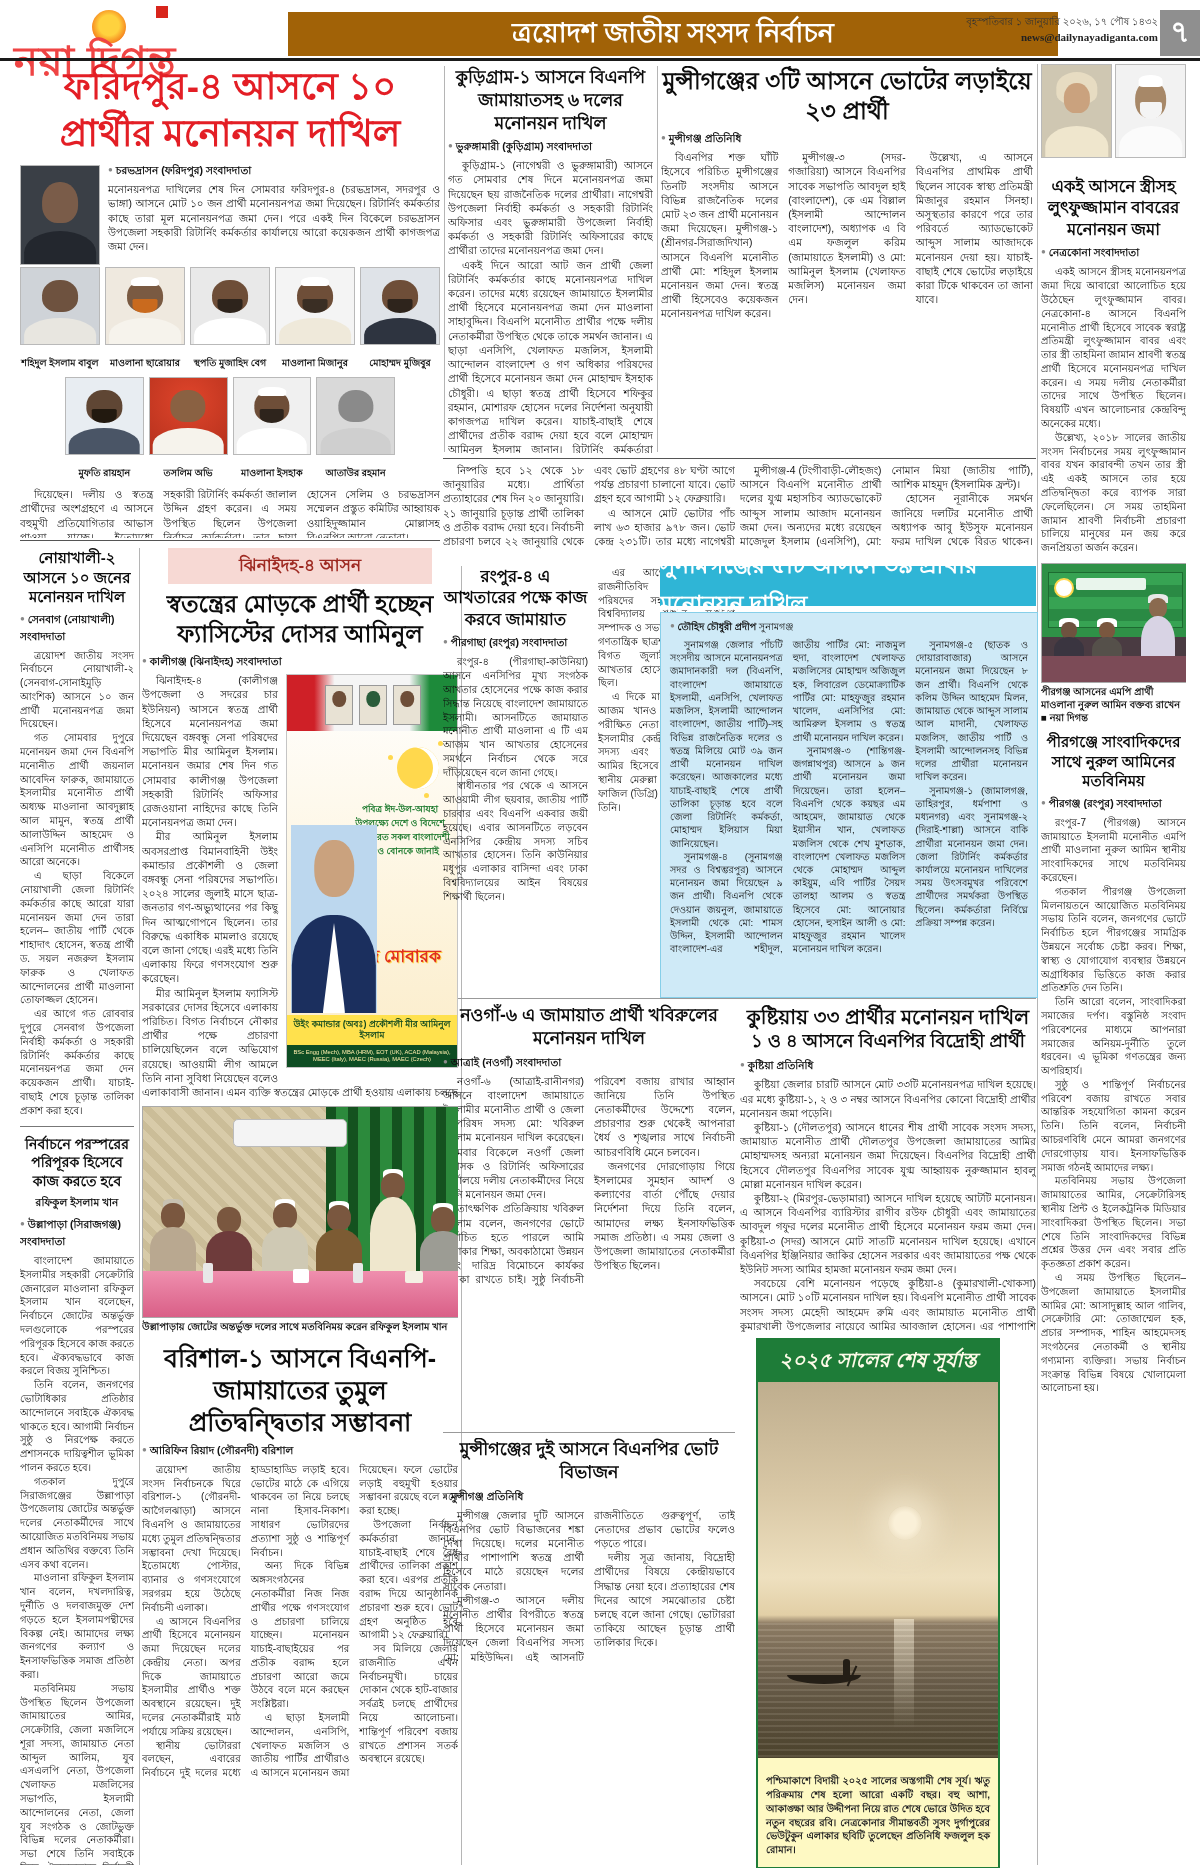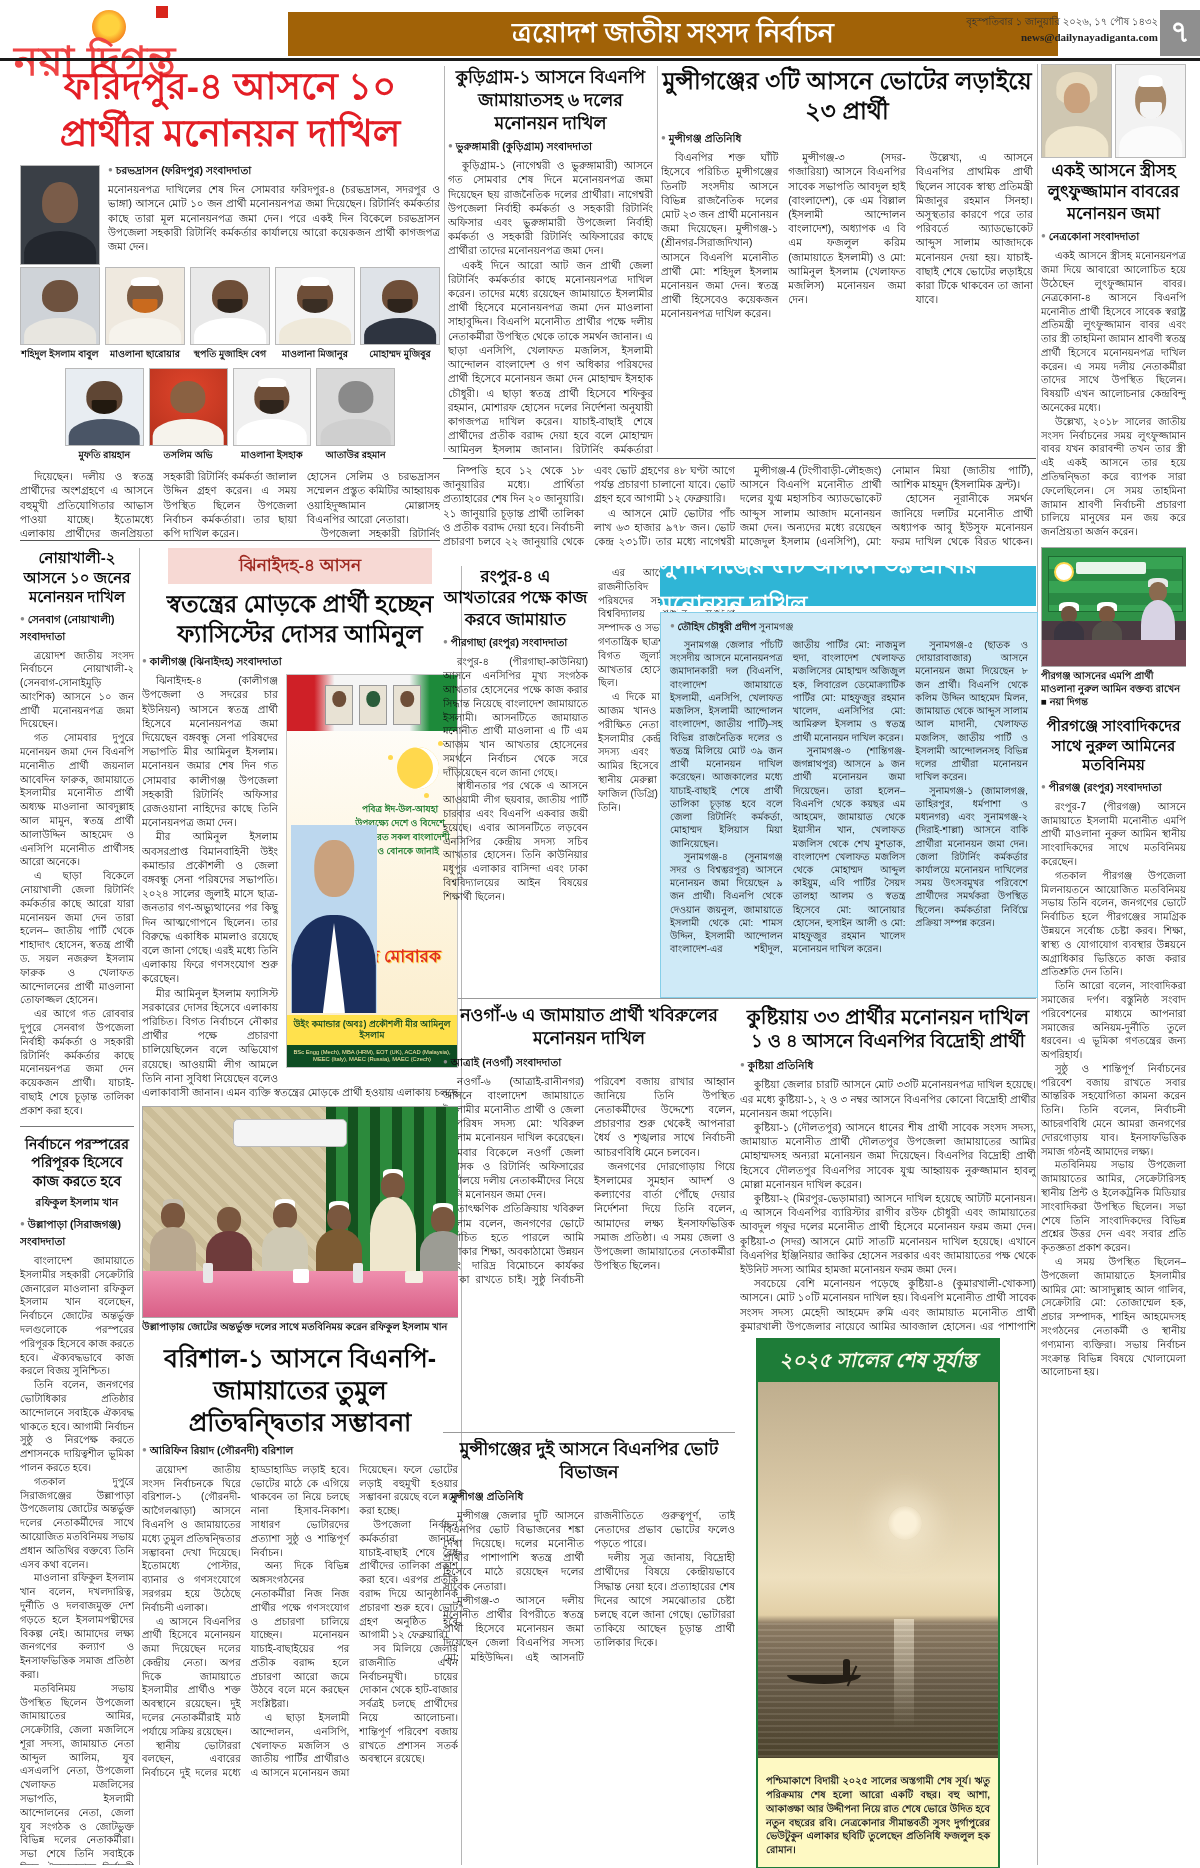--- a/index.html
+++ b/index.html
@@ -39,21 +39,21 @@
   .ph .torso{position:absolute;left:50%;bottom:-10%;width:92%;height:44%;transform:translateX(-50%);
              background:#f0ede4;border-radius:50% 50% 0 0;}
   .ph .cap{position:absolute;top:11%;left:50%;transform:translateX(-50%);width:36%;height:13%;
            background:#fff;border-radius:45% 45% 18% 18%;}
   .ph .beard{position:absolute;top:40%;left:50%;transform:translateX(-50%);width:32%;height:19%;
              background:#e8e8e8;border-radius:10% 10% 50% 50%;}
   
   .grid{display:flex;gap:5px;margin-top:6px;}
   .gcell{margin:0;flex:1;}
   .gcell .ph{height:76px;}
-  .gname{font-size:9.5px;font-weight:bold;text-align:center;margin-top:2px;white-space:nowrap;overflow:hidden;}
+  .gname{font-size:9.5px;font-weight:bold;text-align:center;margin-top:11px;white-space:nowrap;overflow:hidden;}
   .hl-red{color:#e31e25;font-size:37px;line-height:1.26;}
   .leadph{float:left;width:78px;height:98px;margin:2px 8px 2px 0;}
   
   .kicker{background:#f7d9d4;color:#9e2a22;font-weight:bold;font-size:17px;text-align:center;
           padding:4px 0;margin:0 26px;}
   .cyanband{background:#2fb5d6;color:#fff;display:flex;align-items:center;justify-content:center;
             font-size:23px;font-weight:bold;}
   .bluebox{background:#cfeaf7;border:1px solid #86cfe9;padding:7px 9px;}
   .bluebox p{font-size:9.6px;}
   .greenband{background:#1e7c38;color:#fdfbe8;display:flex;align-items:center;justify-content:center;
@@ -277,21 +277,21 @@
         <div class="head" style="top:20%;width:38%;height:32%;background:#caa27e;"></div>
         <div class="torso" style="background:#efe6cd;"></div>
       </div>
       <div class="ph" style="width:70px;height:92px;background:#f2f2f2;">
         <div class="head" style="background:#a78868;"></div>
           <div class="cap"></div>
           <div class="beard" style="background:#f4f4f4;"></div>
         <div class="torso" style="background:#fbfbfb;"></div>
       </div>
     </div>
-    <h2 class="hl hl-16" style="margin-top:2px;">একই আসনে স্ত্রীসহ লুৎফুজ্জামান বাবরের মনোনয়ন জমা</h2>
+    <h2 class="hl hl-16" style="margin-top:18px;">একই আসনে স্ত্রীসহ লুৎফুজ্জামান বাবরের মনোনয়ন জমা</h2>
     <p class="byline"><span class="dot">●</span> <span>নেত্রকোনা সংবাদদাতা</span></p>
     <div class="bt smallbody">
       <p>একই আসনে স্ত্রীসহ মনোনয়নপত্র জমা দিয়ে আবারো আলোচিত হয়ে উঠেছেন লুৎফুজ্জামান বাবর। নেত্রকোনা-৪ আসনে বিএনপি মনোনীত প্রার্থী হিসেবে সাবেক স্বরাষ্ট্র প্রতিমন্ত্রী লুৎফুজ্জামান বাবর এবং তার স্ত্রী তাহমিনা জামান শ্রাবণী স্বতন্ত্র প্রার্থী হিসেবে মনোনয়নপত্র দাখিল করেন। এ সময় দলীয় নেতাকর্মীরা তাদের সাথে উপস্থিত ছিলেন। বিষয়টি এখন আলোচনার কেন্দ্রবিন্দু অনেকের মধ্যে।</p>
       <p>উল্লেখ্য, ২০১৮ সালের জাতীয় সংসদ নির্বাচনের সময় লুৎফুজ্জামান বাবর যখন কারাবন্দী তখন তার স্ত্রী এই একই আসনে তার হয়ে প্রতিদ্বন্দ্বিতা করে ব্যাপক সারা ফেলেছিলেন। সে সময় তাহমিনা জামান শ্রাবণী নির্বাচনী প্রচারণা চালিয়ে মানুষের মন জয় করে জনপ্রিয়তা অর্জন করেন।</p>
     </div>
     <div class="mb" style="margin-top:8px;">
       <div class="mb-banner"></div>
         <div class="mb-logo"></div>
         <div class="mb-bannertxt"></div>
       <div class="fig" style="left:96px;top:34px;width:40px;height:72px;">

